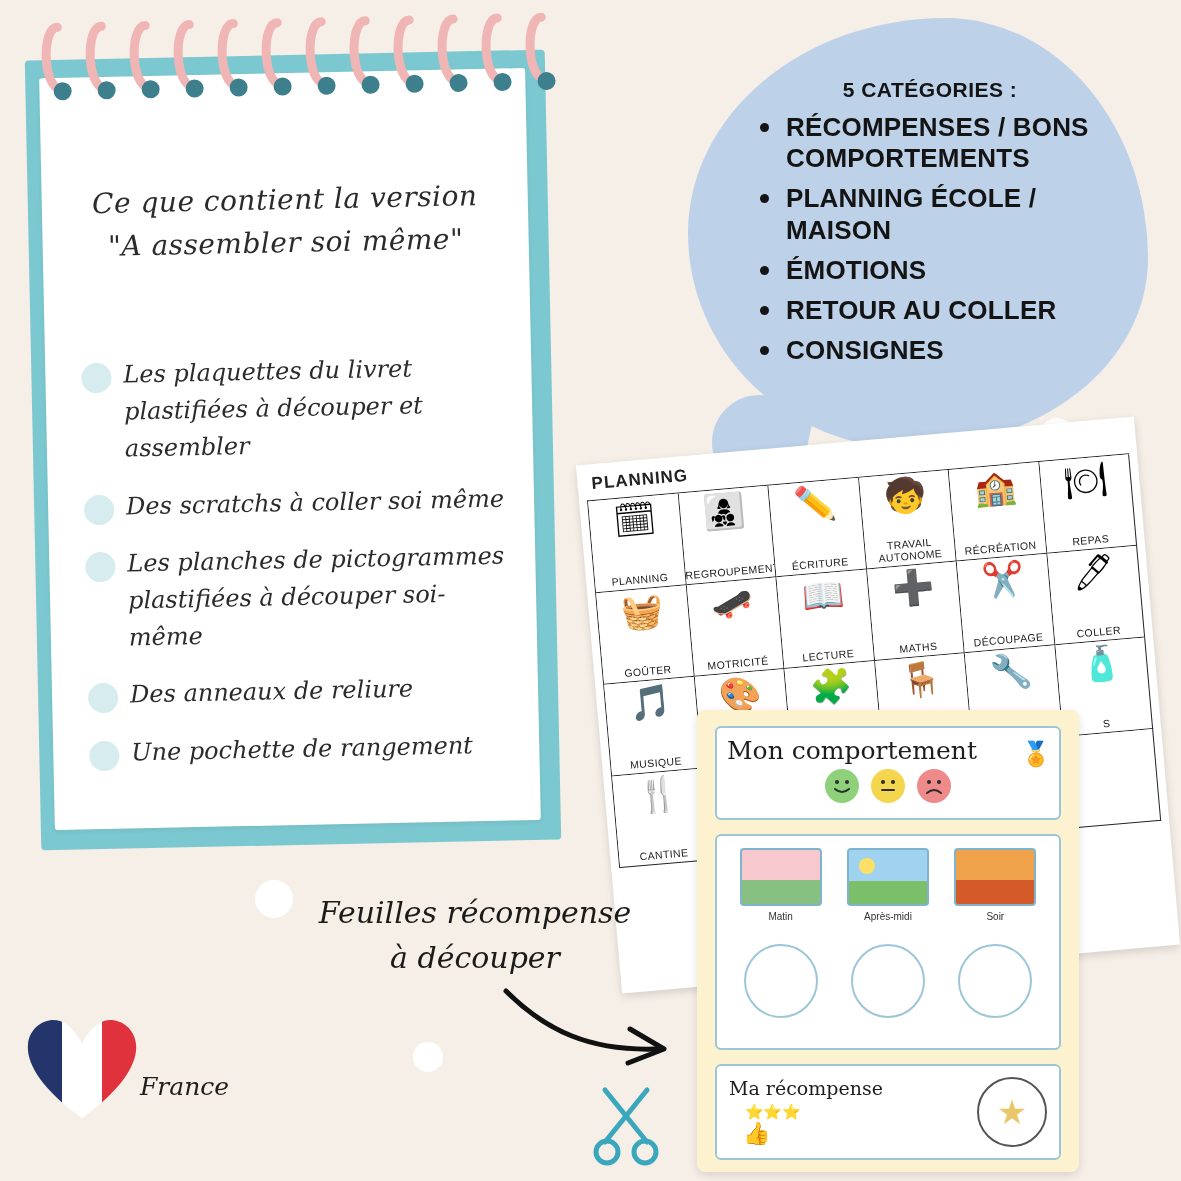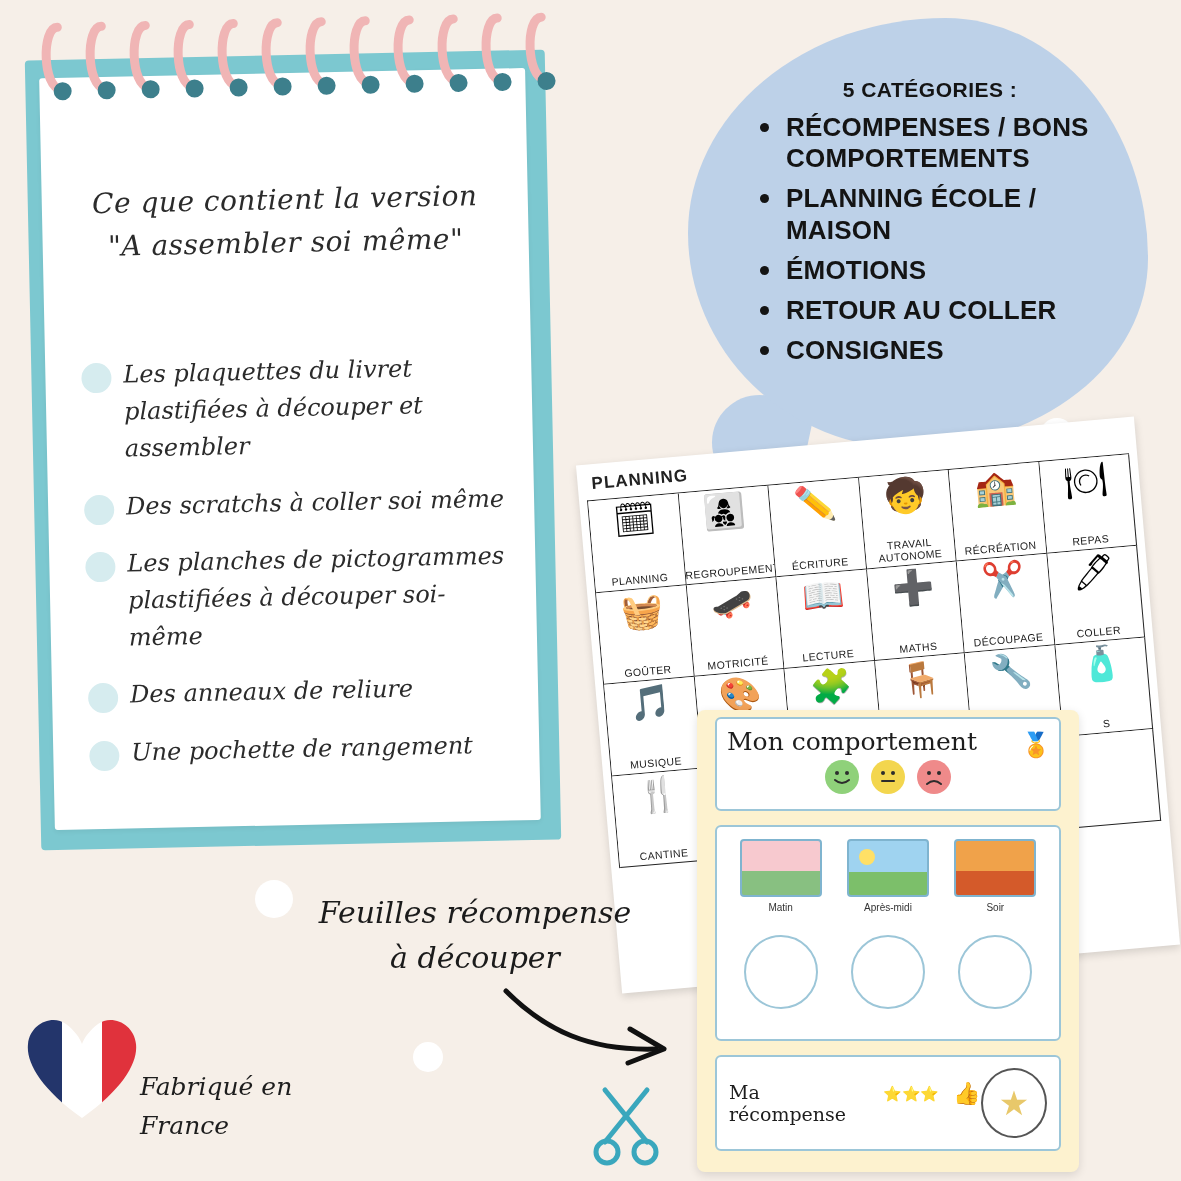--- a/index.html
+++ b/index.html
@@ -169,21 +169,21 @@
   }
 
   
   .bcard {
     position: absolute;
     left: 697px; top: 710px;
     width: 382px; height: 462px;
     background: #fdf2cf;
     border-radius: 8px;
     box-shadow: 0 3px 10px rgba(0,0,0,0.12);
-    padding: 7px 18px;
+    padding: 16px 18px;
   }
   .bsec {
     background: #ffffff;
     border: 2px solid #9cc6d8;
     border-radius: 6px;
     margin-bottom: 14px;
     position: relative;
   }
   .bsec-1 { height: 94px; padding: 8px 10px; }
   .b-title {
@@ -209,21 +209,21 @@
     overflow: hidden; position: relative;
   }
   .pic.matin { background: linear-gradient(#f7c9cf 0 55%, #88c081 55% 100%); }
   .pic.apres { background: linear-gradient(#9fd3f0 0 58%, #7cbf6a 58% 100%); }
   .pic.soir  { background: linear-gradient(#f0a24a 0 55%, #d45a2a 55% 100%); }
   .sun { position: absolute; width: 16px; height: 16px; border-radius: 50%; background: #ffe066; left: 10px; top: 8px; }
   .moment .mcap { text-align: center; font-size: 10px; margin-top: 5px; color: #333; }
   .circles { display: flex; justify-content: space-around; margin-top: 22px; }
   .circ { width: 74px; height: 74px; border-radius: 50%; border: 2px solid #9cc6d8; }
   .bsec-3 { height: 96px; padding: 8px 12px; display: flex; align-items: center; justify-content: space-between; }
-  .rew-left { display: flex; flex-direction: row; align-items: flex-start; }
+  .rew-left { display: flex; flex-direction: column; align-items: flex-start; }
   .rew-title { font-family: "DejaVu Serif", serif; font-size: 19px; color: #1d1d1d; }
   .rew-icons { font-size: 15px; margin-top: 4px; margin-left: 16px; }
   .thumb { font-size: 22px; margin-left: 14px; }
   .star-big {
     width: 70px; height: 70px; border-radius: 50%;
     border: 2px solid #555; display: flex; align-items: center; justify-content: center;
     font-size: 34px; color: #e8c86a;
   }
 
   
@@ -540,15 +540,14 @@
       </clipPath>
     </defs>
     <g clip-path="url(#hclip)">
       <rect x="0" y="0" width="40" height="115" fill="#23356b"></rect>
       <rect x="40" y="0" width="40" height="115" fill="#ffffff"></rect>
       <rect x="80" y="0" width="40" height="115" fill="#e0323c"></rect>
     </g>
   </svg>
 </div>
 <div class="made-in">
-  <div>Fabriqué en</div>
   <div>France</div>
 </div>
 
 </body></html>

